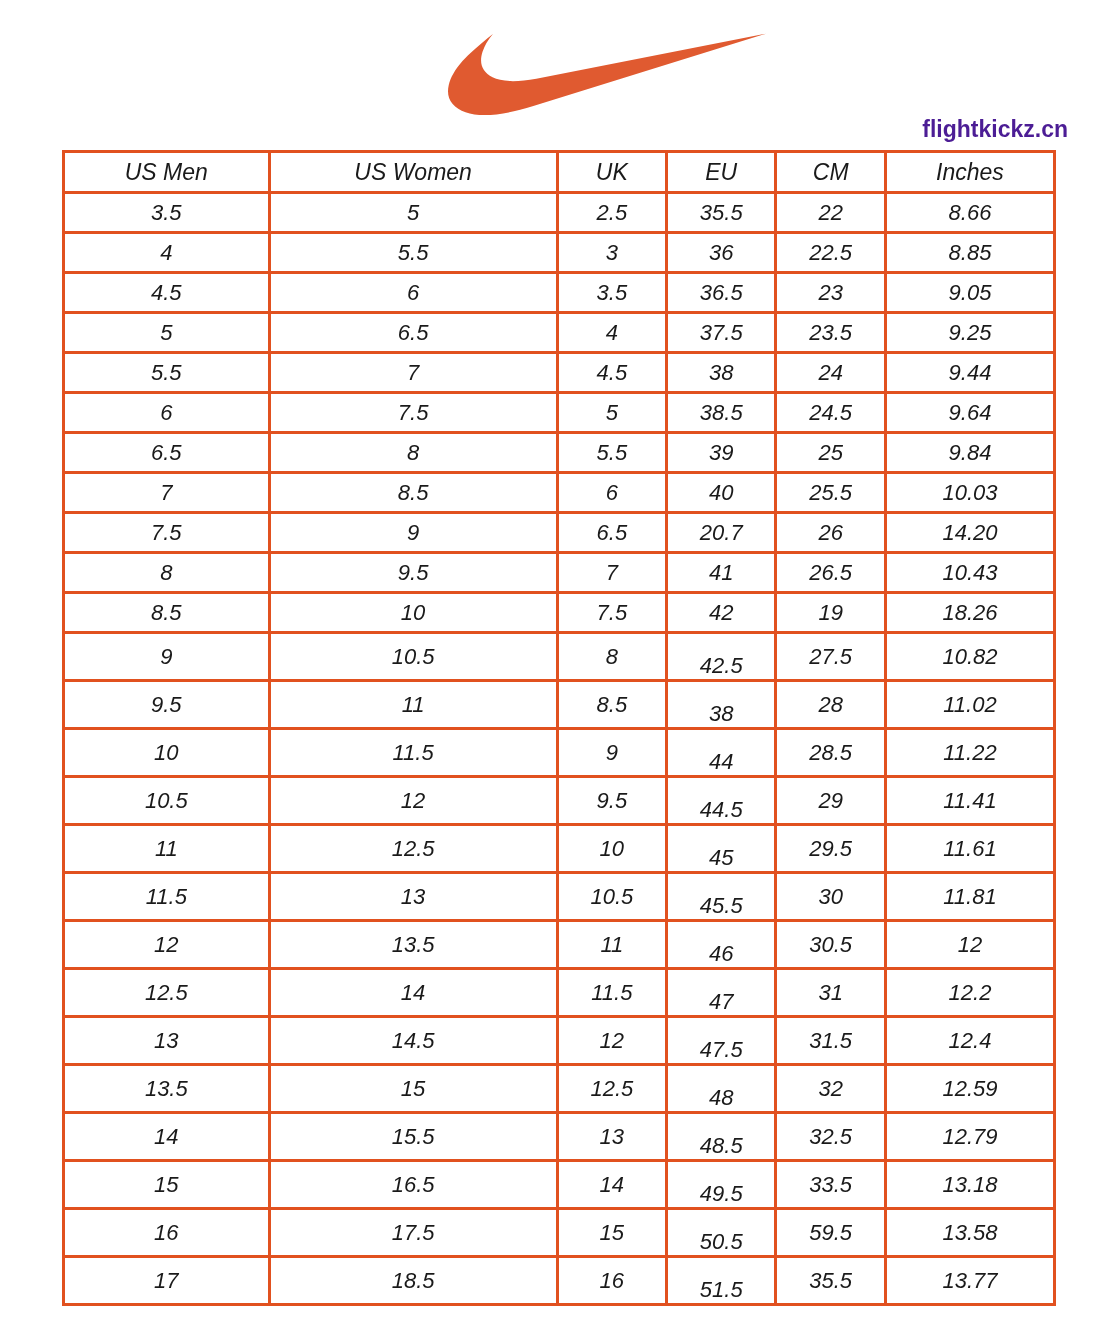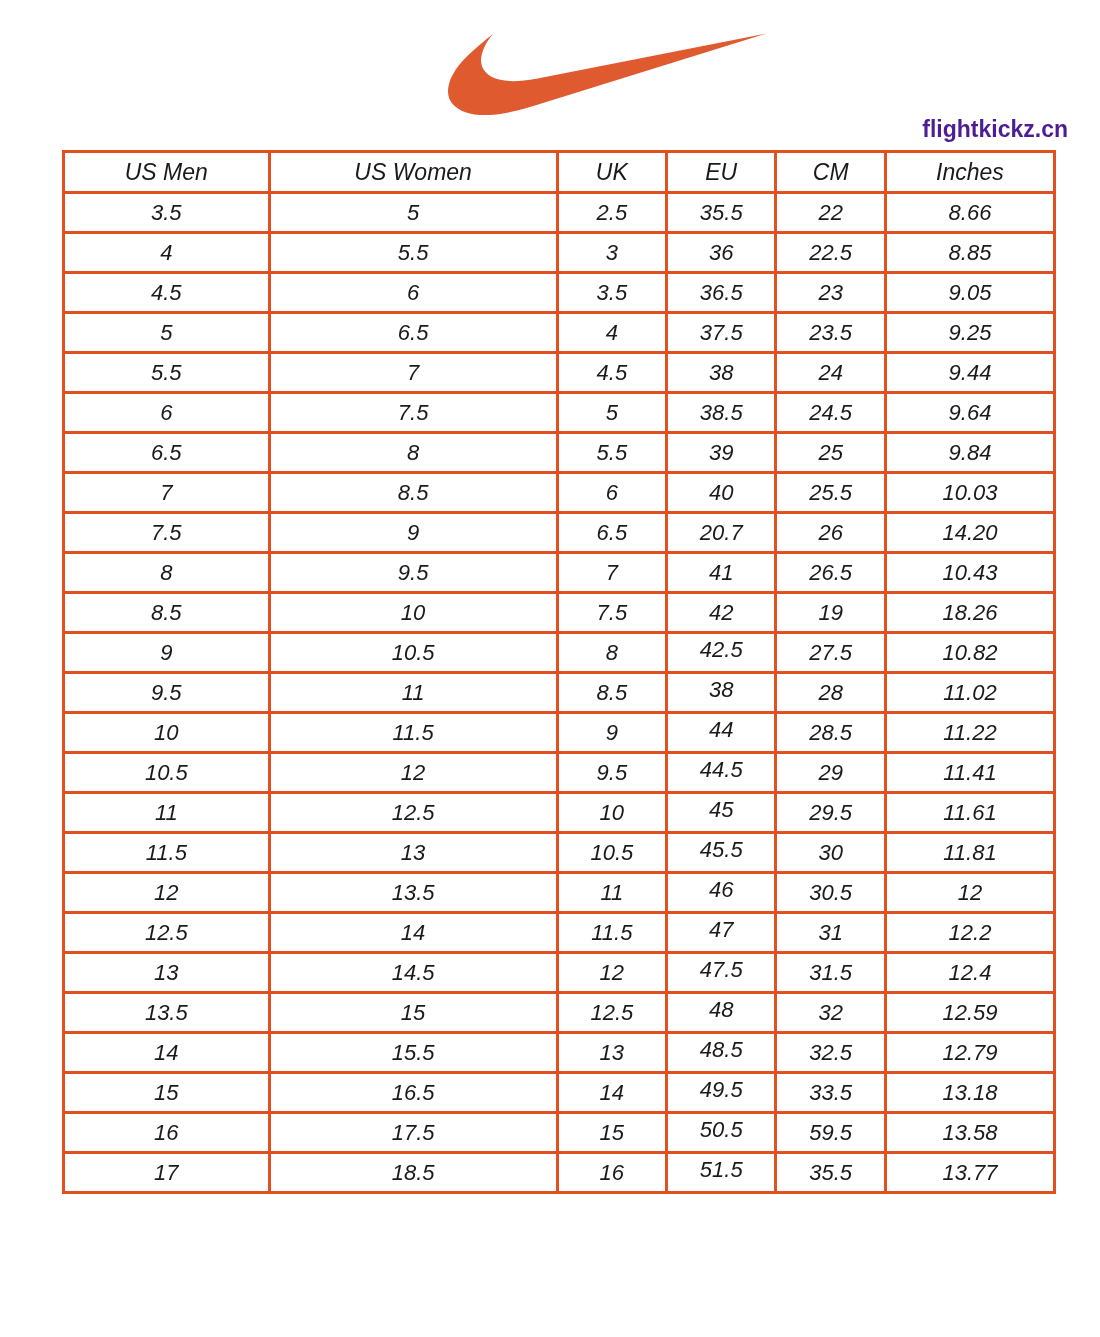--- a/index.html
+++ b/index.html
@@ -67,21 +67,21 @@
     font-weight: 400;
   }
   table.size-table th {
     font-size: 23px;
     font-weight: 400;
     height: 41px;
   }
   
   table.size-table td.raised {
     vertical-align: top;
-    padding-top: 3px;
+    padding-top: 19px;
   }
 </style>
 </head>
 <body>
 
 <div class="page">
 
   <div class="header">
     <div class="logo">
       <svg viewBox="0 6.8 24 9.6" preserveAspectRatio="none" xmlns="http://www.w3.org/2000/svg" aria-hidden="true">

